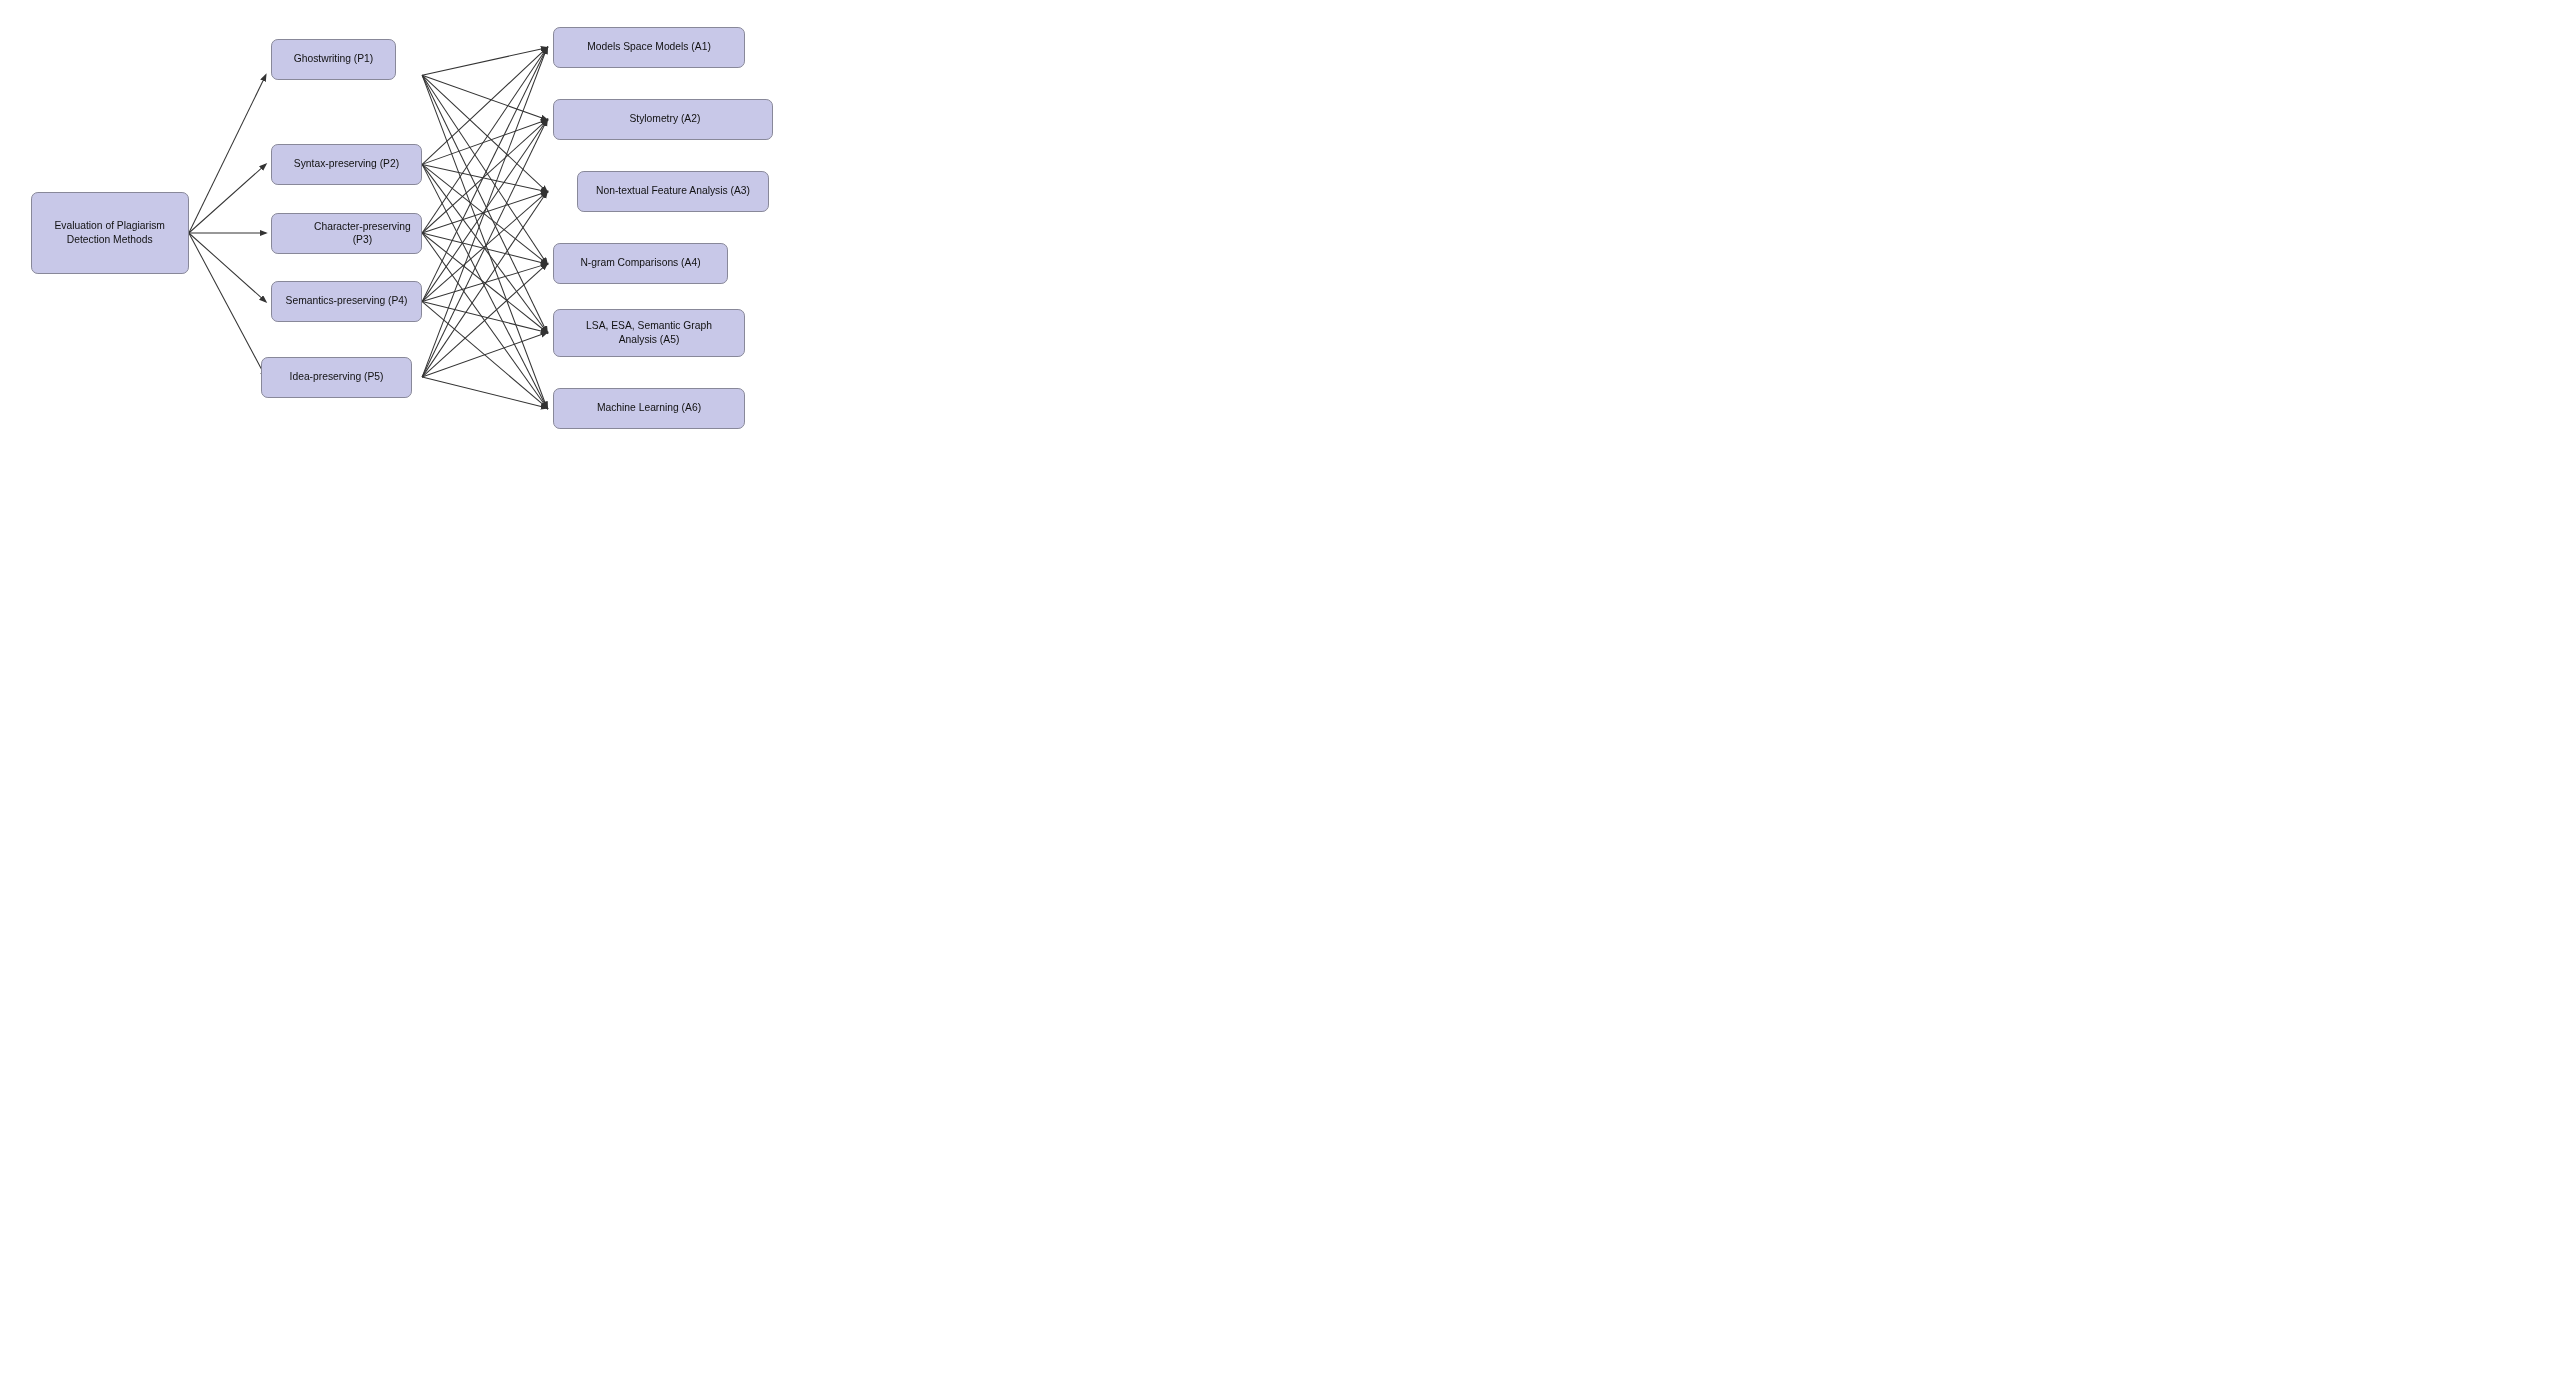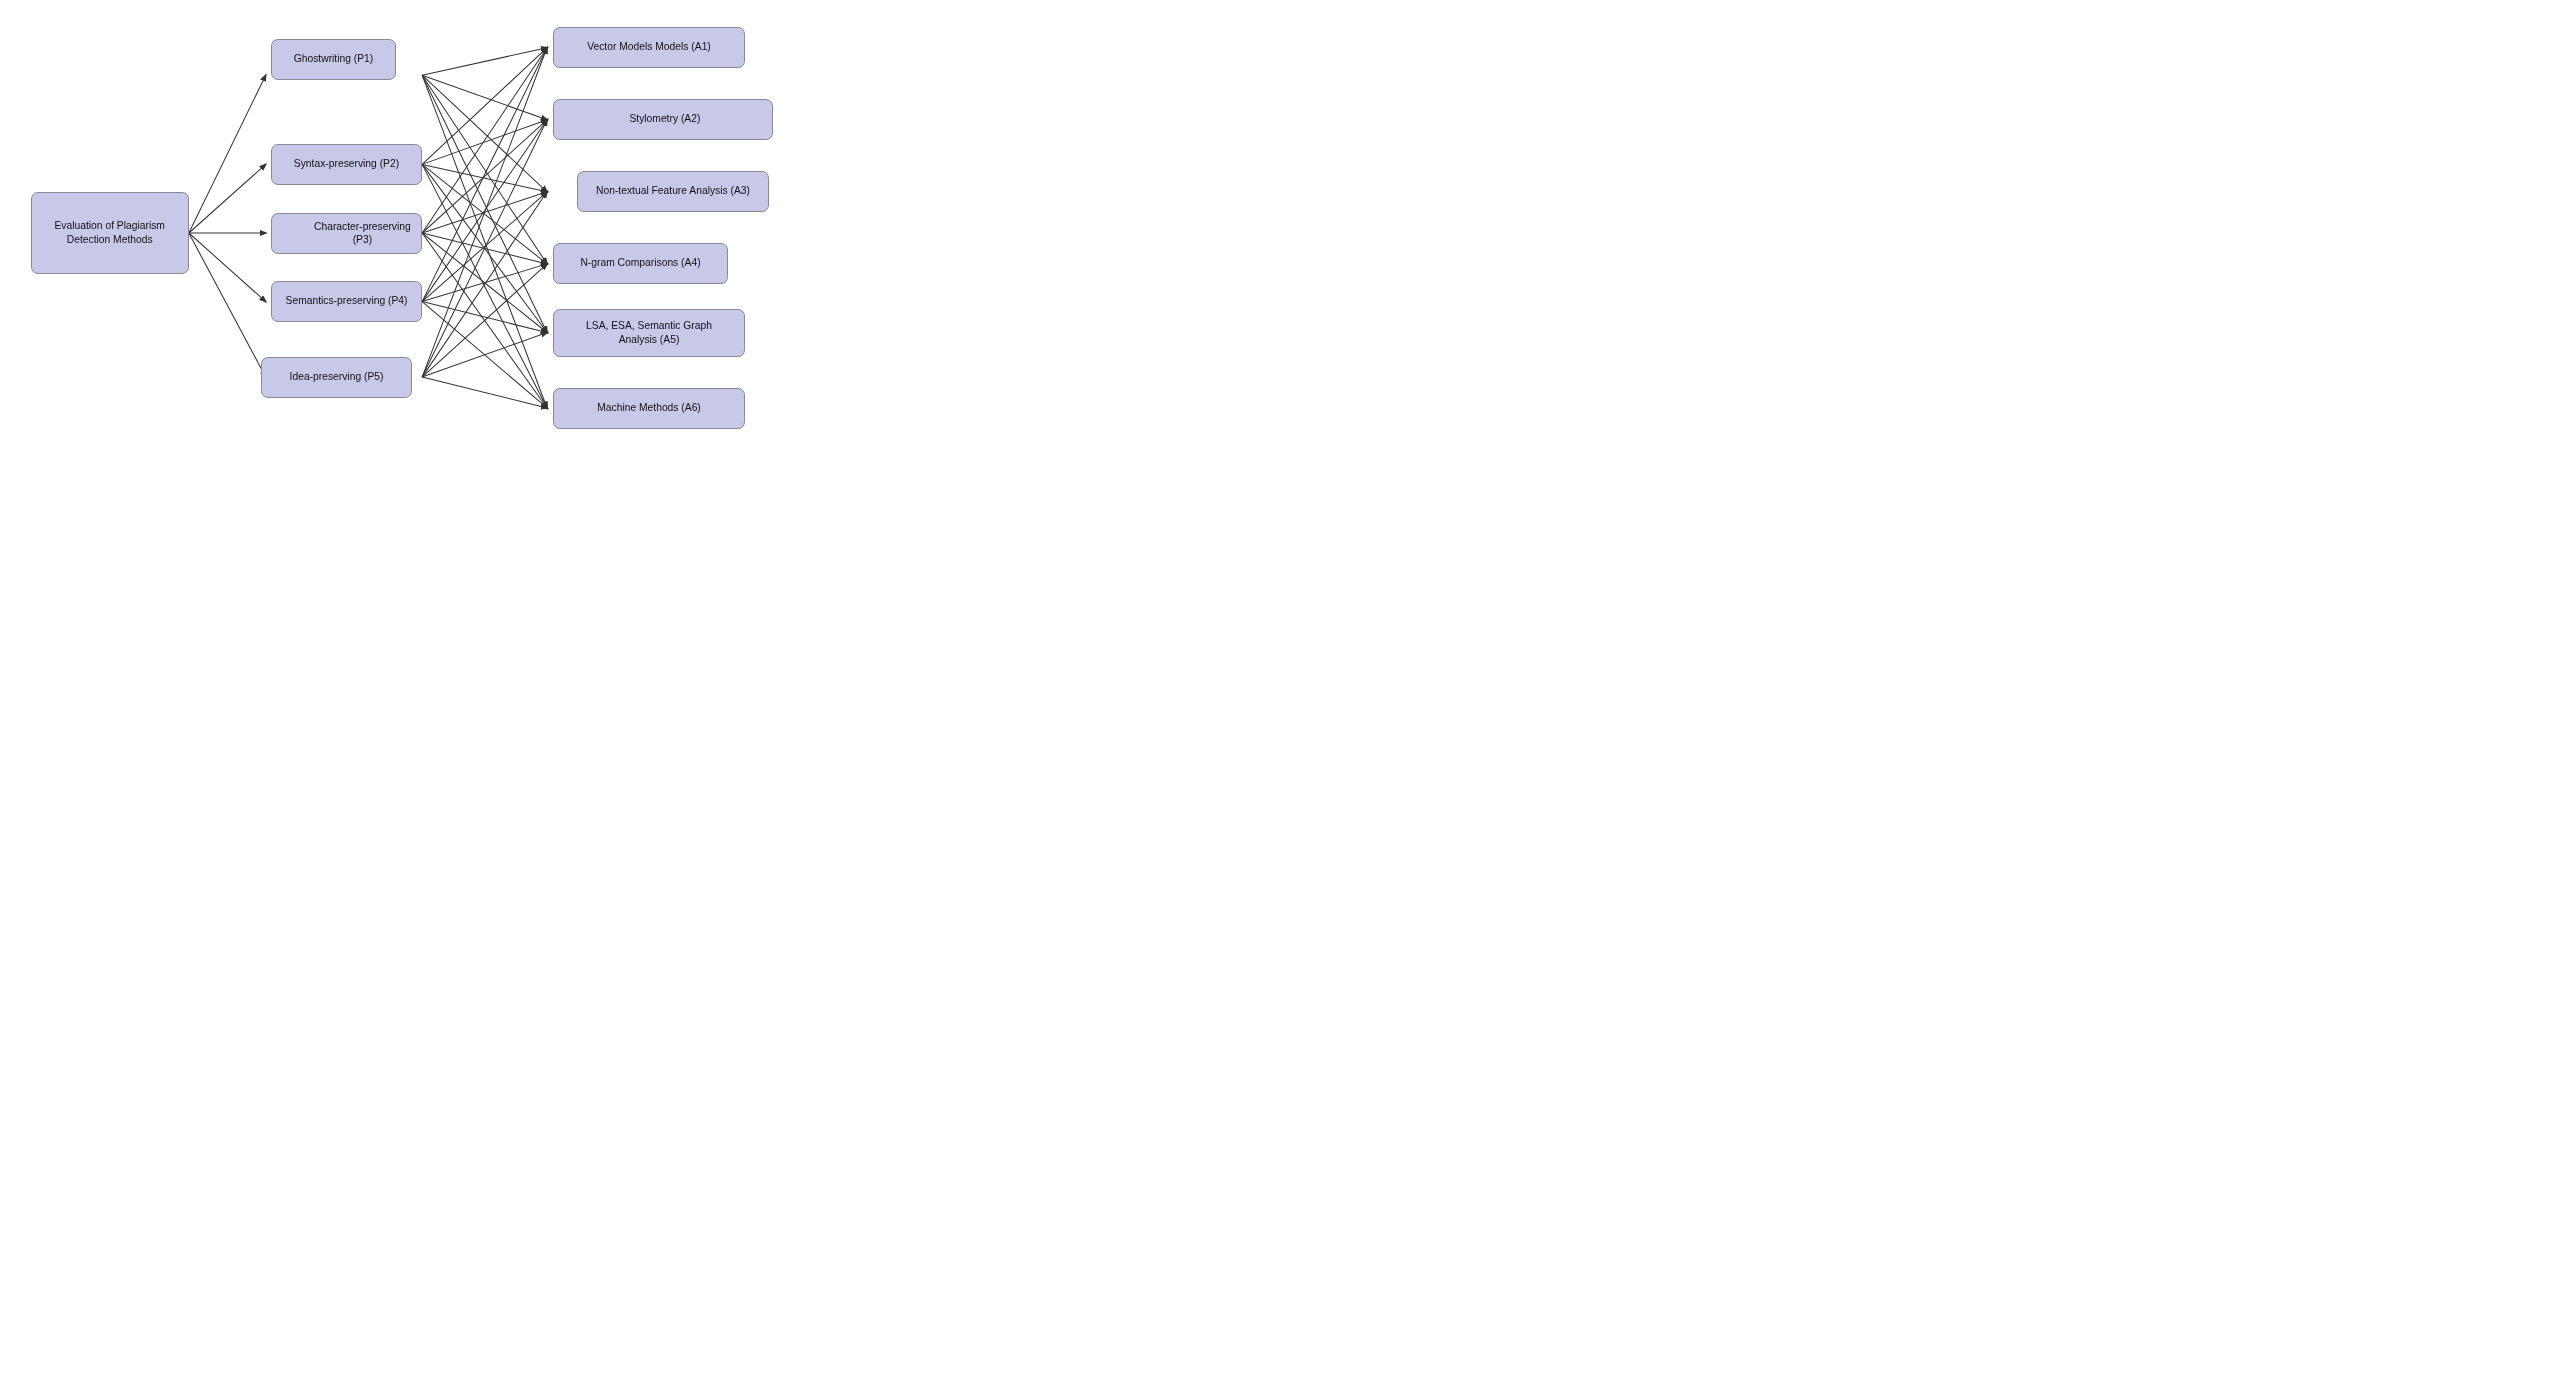--- a/index.html
+++ b/index.html
@@ -166,21 +166,21 @@
     </svg>
 
   <div class="node" id="node-root">Evaluation of Plagiarism<br>Detection Methods</div>
 
   <div class="node" id="node-p1">Ghostwriting (P1)</div>
   <div class="node" id="node-p2">Syntax-preserving (P2)</div>
   <div class="node" id="node-p3">Character-preserving (P3)</div>
   <div class="node" id="node-p4">Semantics-preserving (P4)</div>
   <div class="node" id="node-p5">Idea-preserving (P5)</div>
 
-  <div class="node" id="node-a1">Vector Models Models (A1)</div>
+  <div class="node" id="node-a1">Models Space Models (A1)</div>
   <div class="node" id="node-a2">Stylometry (A2)</div>
   <div class="node" id="node-a3">Non-textual Feature Analysis (A3)</div>
   <div class="node" id="node-a4">N-gram Comparisons (A4)</div>
   <div class="node" id="node-a5">LSA, ESA, Semantic Graph<br>Analysis (A5)</div>
-  <div class="node" id="node-a6">Machine Methods (A6)</div>
+  <div class="node" id="node-a6">Machine Learning (A6)</div>
 
 </div>
 
 
 </body></html>

